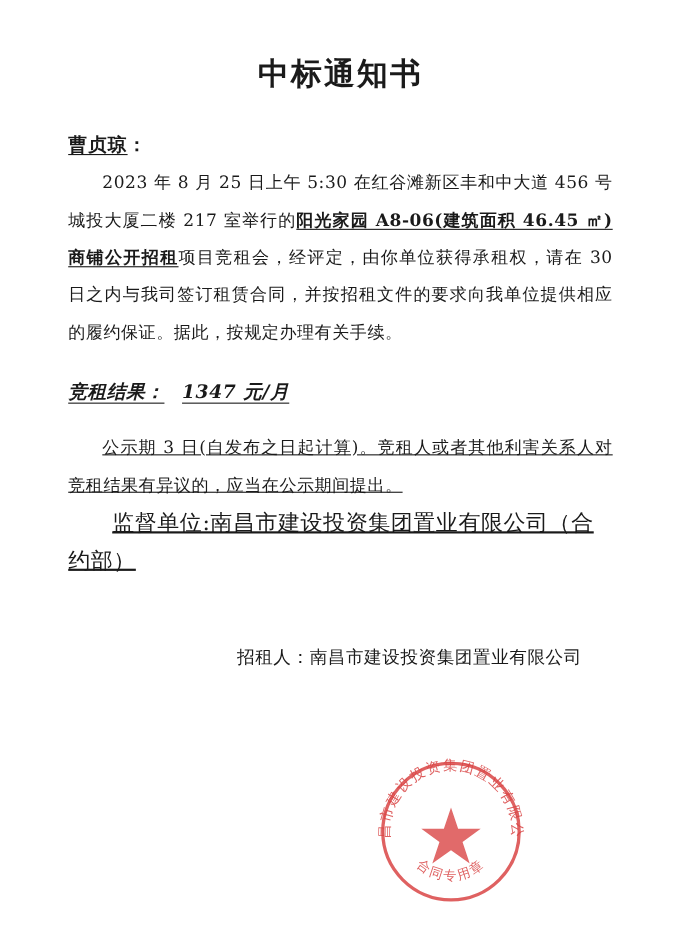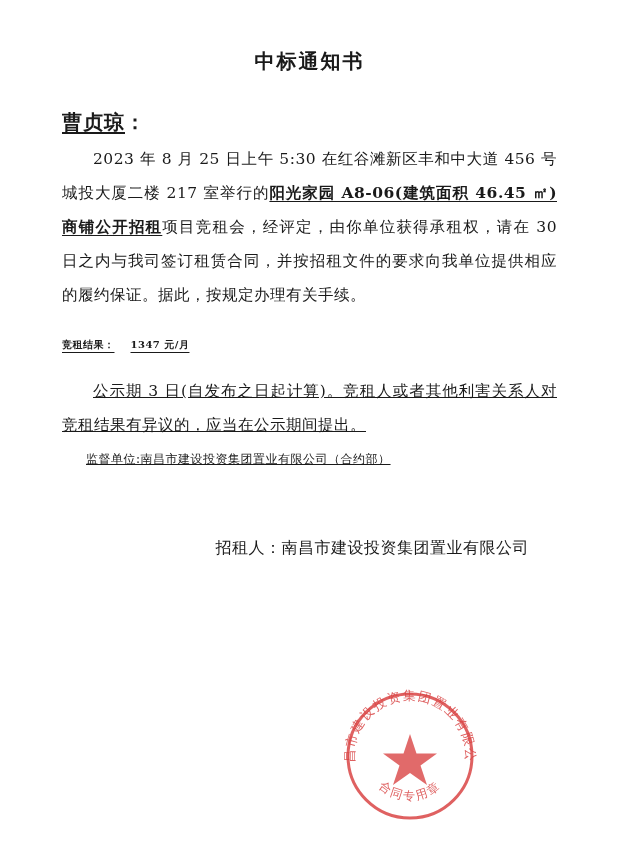--- a/index.html
+++ b/index.html
@@ -17,29 +17,29 @@
   }
   .page {
     position: relative;
     width: 619px;
     height: 862px;
     box-sizing: border-box;
     padding: 0 62px;
   }
   .doc-title {
     text-align: center;
-    font-size: 20px;
+    font-size: 28px;
     font-weight: bold;
     letter-spacing: 2px;
     margin-top: 48px;
     margin-bottom: 34px;
     font-family: "DejaVu Serif", "Liberation Serif", serif;
   }
   .salutation {
-    font-size: 20px;
+    font-size: 17px;
     font-weight: bold;
     margin-top: 18px;
     margin-bottom: 6px;
     letter-spacing: 1px;
   }
   .salutation .name {
     text-decoration: underline;
     text-underline-offset: 3px;
   }
   p.body-text {
@@ -51,41 +51,42 @@
     text-align: justify;
   }
   .emph {
     font-weight: bold;
     text-decoration: underline;
     text-underline-offset: 3px;
   }
   .result-line {
     margin-top: 26px;
     margin-bottom: 22px;
-    font-size: 10px;
+    font-size: 17px;
     letter-spacing: 0.5px;
+    font-style: italic;
   }
   .result-label {
     font-weight: bold;
     text-decoration: underline;
     text-underline-offset: 4px;
   }
   .result-value {
     display: inline-block;
     font-weight: bold;
     text-decoration: underline;
     text-underline-offset: 4px;
     padding-left: 16px;
     padding-right: 14px;
   }
   .para-block {
     text-decoration: underline;
   }
   .plain-line {
-    font-size: 12px;
+    font-size: 20px;
     line-height: 34px;
     letter-spacing: 0.5px;
     text-indent: 2em;
     margin: 0;
   }
   .sign-block {
     margin-top: 54px;
     text-align: right;
     padding-right: 28px;
   }

